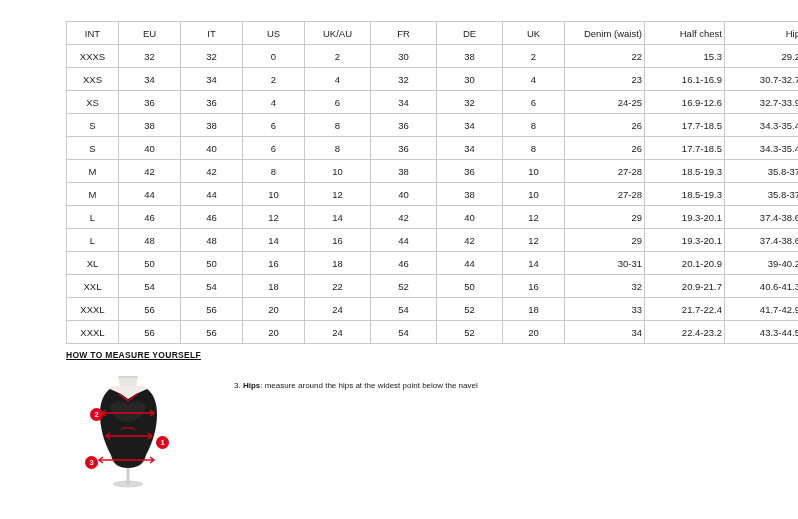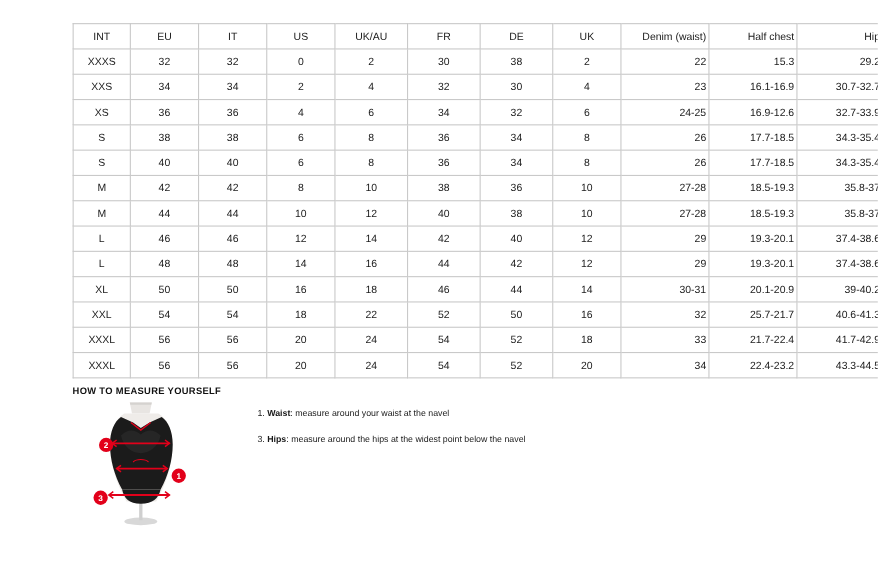--- a/index.html
+++ b/index.html
@@ -70,20 +70,22 @@
     position: absolute;
     left: 66px;
     top: 350px;
     width: 680px;
   }
   .measure-title {
     font-size: 8.5px;
     font-weight: bold;
     letter-spacing: 0.3px;
     color: #111;
+    margin-bottom: 10px;
+    text-decoration: underline;
   }
   .measure-body {
     position: relative;
     display: flex;
     align-items: flex-start;
   }
   .figure-box {
     position: relative;
     width: 120px;
     height: 120px;
@@ -290,21 +292,21 @@
         <tr>
           <td>XXL</td>
           <td>54</td>
           <td>54</td>
           <td>18</td>
           <td>22</td>
           <td>52</td>
           <td>50</td>
           <td>16</td>
           <td class="left">32</td>
-          <td class="left">25.7-21.7</td>
+          <td class="left">20.9-21.7</td>
           <td class="left">40.6-41.3</td>
         </tr>
         <tr>
           <td>XXXL</td>
           <td>56</td>
           <td>56</td>
           <td>20</td>
           <td>24</td>
           <td>54</td>
           <td>52</td>
@@ -368,24 +370,20 @@
           <path d="M84 87 L88 90 L84 93" fill="none" stroke="#e2001a" stroke-width="1.4"></path>
         </svg>
 
         <div class="marker m1">1</div>
         <div class="marker m2">2</div>
         <div class="marker m3">3</div>
       </div>
 
       <div class="measure-list">
         <div class="m-item">
-          <span class="m-num">1.</span>
-          <b>Waist</b><span>: measure around your waist at the navel</span>
-        </div>
-        <div class="m-item">
           <span class="m-num">3.</span>
           <b>Hips</b><span>: measure around the hips at the widest point below the navel</span>
         </div>
       </div>
 
     </div>
   </div>
 
 </div>
 

